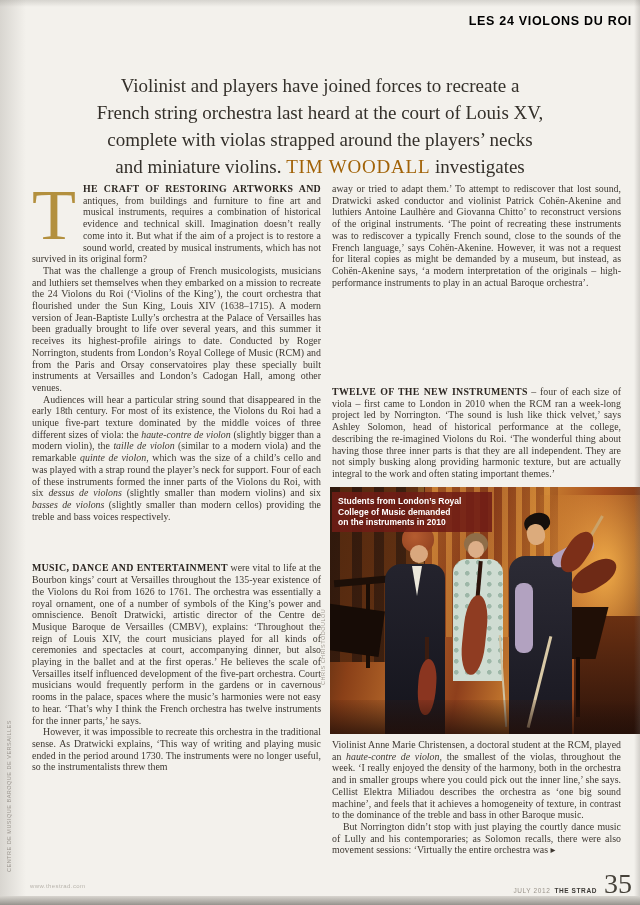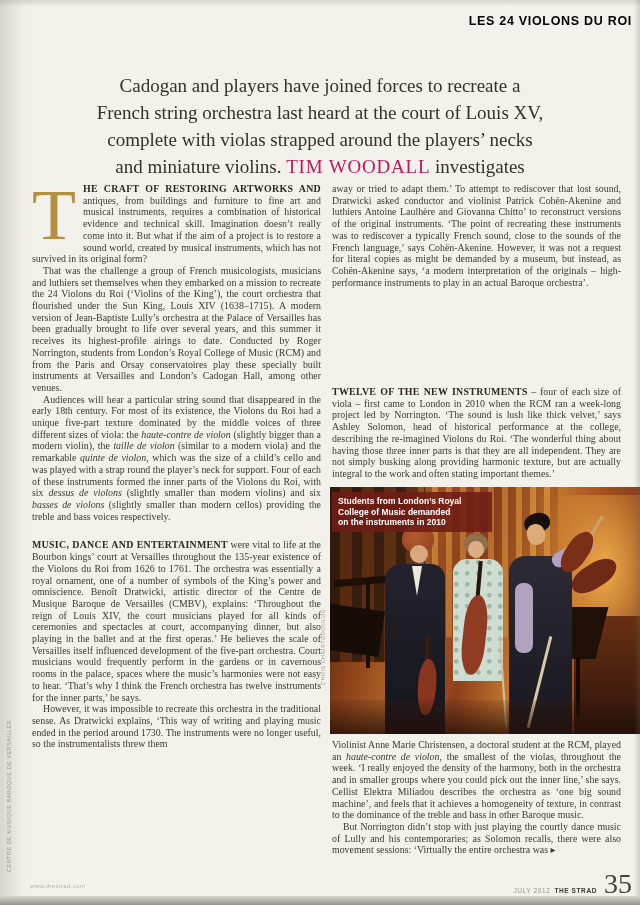--- a/index.html
+++ b/index.html
@@ -15,27 +15,27 @@
   .scan-bottom{position:absolute;left:0;right:0;bottom:0;height:9px;
     background:linear-gradient(180deg,#d8d5cf,#96938d);z-index:6;}
 
   .section-header{position:absolute;top:14px;right:8px;
     font-family:"Liberation Sans",sans-serif;font-weight:bold;font-size:12.5px;
     letter-spacing:.7px;color:#000000;z-index:2;}
 
   .standfirst{position:absolute;top:72px;left:60px;width:520px;text-align:center;
     font-size:19px;line-height:27px;color:#34302a;z-index:2;}
   .sf-line{display:block;}
-  .byline{color:#be185d;letter-spacing:.8px;}
+  .byline{color:#a16207;letter-spacing:.8px;}
 
   .col{position:absolute;width:289px;font-size:9.9px;line-height:11.7px;
     text-align:justify;color:#3e3831;z-index:2;}
   .col p{margin:0;}
   .col p.indent{text-indent:11px;}
-  .col p.gap{margin-top:17px;}
+  .col p.gap{margin-top:40px;}
   .lead-in{font-weight:bold;letter-spacing:.3px;color:#2d2722;}
   .it{font-style:italic;}
   .dropcap{float:left;font-size:72px;line-height:58px;color:#b3903e;
     padding:3px 7px 0 0;font-weight:normal;}
 
   #left-col{left:32px;top:183px;}
   #right-upper{left:332px;top:183px;}
   #right-middle{left:332px;top:386px;}
   #right-lower{left:332px;top:739px;}
 
@@ -105,21 +105,21 @@
 </head>
 <body>
 
 <div class="page">
   <div class="scan-top"></div>
   <div class="scan-left"></div>
 
   <div class="section-header">LES 24 VIOLONS DU ROI</div>
 
   <div class="standfirst">
-    <span class="sf-line">Cadogan and players have joined forces to recreate a</span>
+    <span class="sf-line">Violinist and players have joined forces to recreate a</span>
     <span class="sf-line">French string orchestra last heard at the court of Louis XV,</span>
     <span class="sf-line">complete with violas strapped around the players’ necks</span>
     <span class="sf-line"><span>and miniature violins.</span> <span class="byline">TIM WOODALL</span><span> investigates</span></span>
   </div>
 
   <div id="left-col" class="col">
       <p><span class="dropcap">T</span><span class="lead-in">HE CRAFT OF RESTORING ARTWORKS AND</span><span> antiques, from buildings and furniture to fine art and musical instruments, requires a combination of historical evidence and technical skill. Imagination doesn’t really come into it. But what if the aim of a project is to restore a sound world, created by musical instruments, which has not survived in its original form?</span></p>
       <p class="indent"><span>That was the challenge a group of French musicologists, musicians and luthiers set themselves when they embarked on a mission to recreate the 24 Violons du Roi (‘Violins of the King’), the court orchestra that flourished under the Sun King, Louis XIV (1638–1715). A modern version of Jean-Baptiste Lully’s orchestra at the Palace of Versailles has been gradually brought to life over several years, and this summer it receives its highest-profile airings to date. Conducted by Roger Norrington, students from London’s Royal College of Music (RCM) and from the Paris and Orsay conservatoires play these specially built instruments at Versailles and London’s Cadogan Hall, among other venues.</span></p>
       <p class="indent"><span>Audiences will hear a particular string sound that disappeared in the early 18th century. For most of its existence, the Violons du Roi had a unique five-part texture dominated by the middle voices of three different sizes of viola: the </span><span class="it">haute-contre de violon</span><span> (slightly bigger than a modern violin), the </span><span class="it">taille de violon</span><span> (similar to a modern viola) and the remarkable </span><span class="it">quinte de violon</span><span>, which was the size of a child’s cello and was played with a strap round the player’s neck for support. Four of each of these instruments formed the inner parts of the Violons du Roi, with six </span><span class="it">dessus de violons</span><span> (slightly smaller than modern violins) and six </span><span class="it">basses de violons</span><span> (slightly smaller than modern cellos) providing the treble and bass voices respectively.</span></p>
       <p class="gap"><span class="lead-in">MUSIC, DANCE AND ENTERTAINMENT</span><span> were vital to life at the Bourbon kings’ court at Versailles throughout the 135-year existence of the Violons du Roi from 1626 to 1761. The orchestra was essentially a royal ornament, one of a number of symbols of the King’s power and omniscience. Benoît Dratwicki, artistic director of the Centre de Musique Baroque de Versailles (CMBV), explains: ‘Throughout the reign of Louis XIV, the court musicians played for all kinds of ceremonies and spectacles at court, accompanying dinner, but also playing in the ballet and at the first operas.’ He believes the scale of Versailles itself influenced development of the five-part orchestra. Court musicians would frequently perform in the gardens or in cavernous rooms in the palace, spaces where the music’s harmonies were not easy to hear. ‘That’s why I think the French orchestra has twelve instruments for the inner parts,’ he says.</span></p>

